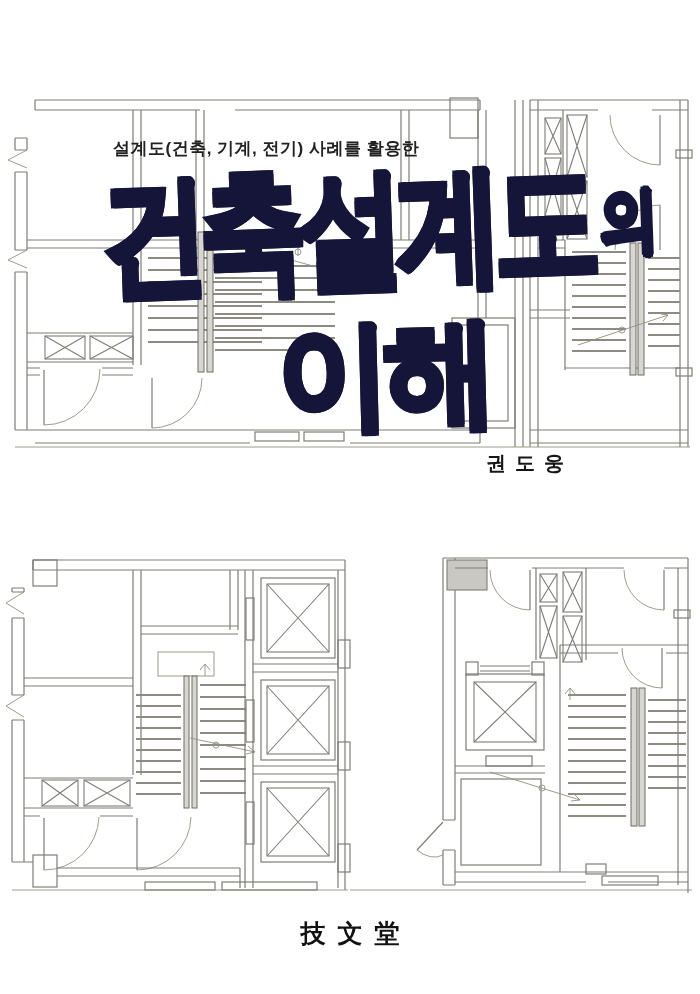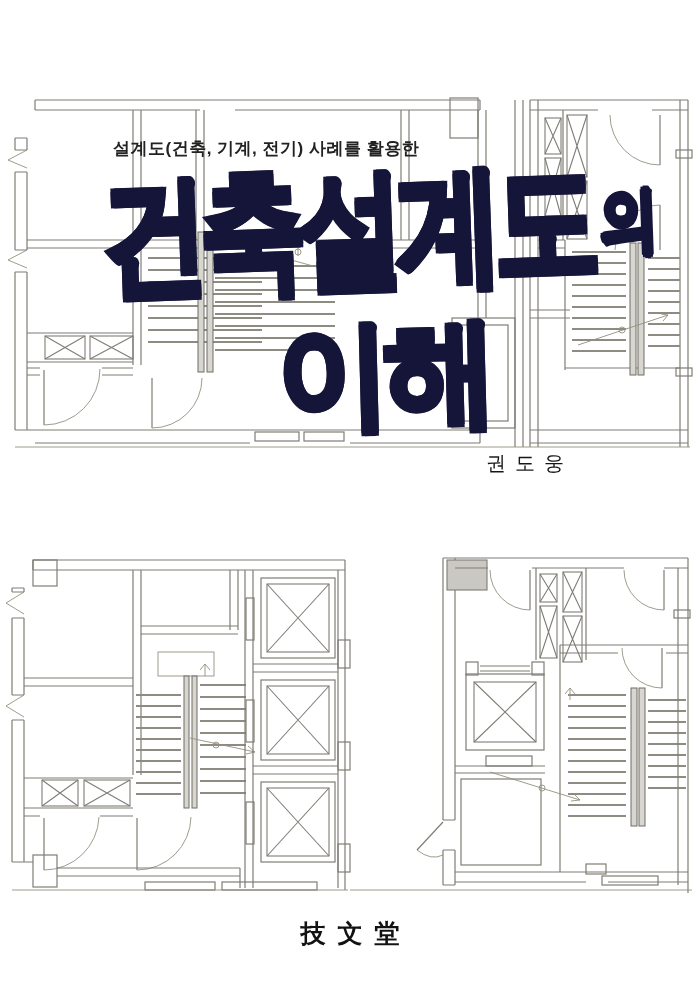--- a/index.html
+++ b/index.html
@@ -32,21 +32,21 @@
     vertical-align:16px;margin-left:8px;
   }
   .title-l2{
     position:absolute;left:276px;top:318px;font-size:113px;line-height:1;
     font-weight:900;color:#15153a;letter-spacing:-6px;white-space:nowrap;
     transform:rotate(-1.5deg) scaleY(1.04);transform-origin:0 0;
     -webkit-text-stroke:6px #15153a;
     text-shadow:3px 0 #15153a,-3px 0 #15153a,0 3px #15153a,0 -3px #15153a,2px 2px #15153a,-2px -2px #15153a;
   }
   .author{
-    position:absolute;left:486px;top:450px;font-size:20px;font-weight:400;
+    position:absolute;left:486px;top:450px;font-size:20px;font-weight:700;
     color:#161616;letter-spacing:9px;white-space:nowrap;
   }
   .publisher{
     position:absolute;left:0;top:917px;width:700px;text-align:center;
     font-family:Liberation Serif, serif;font-size:25px;font-weight:700;
     color:#121212;letter-spacing:12px;text-indent:12px;
   }
 </style>
 </head>
 <body>

